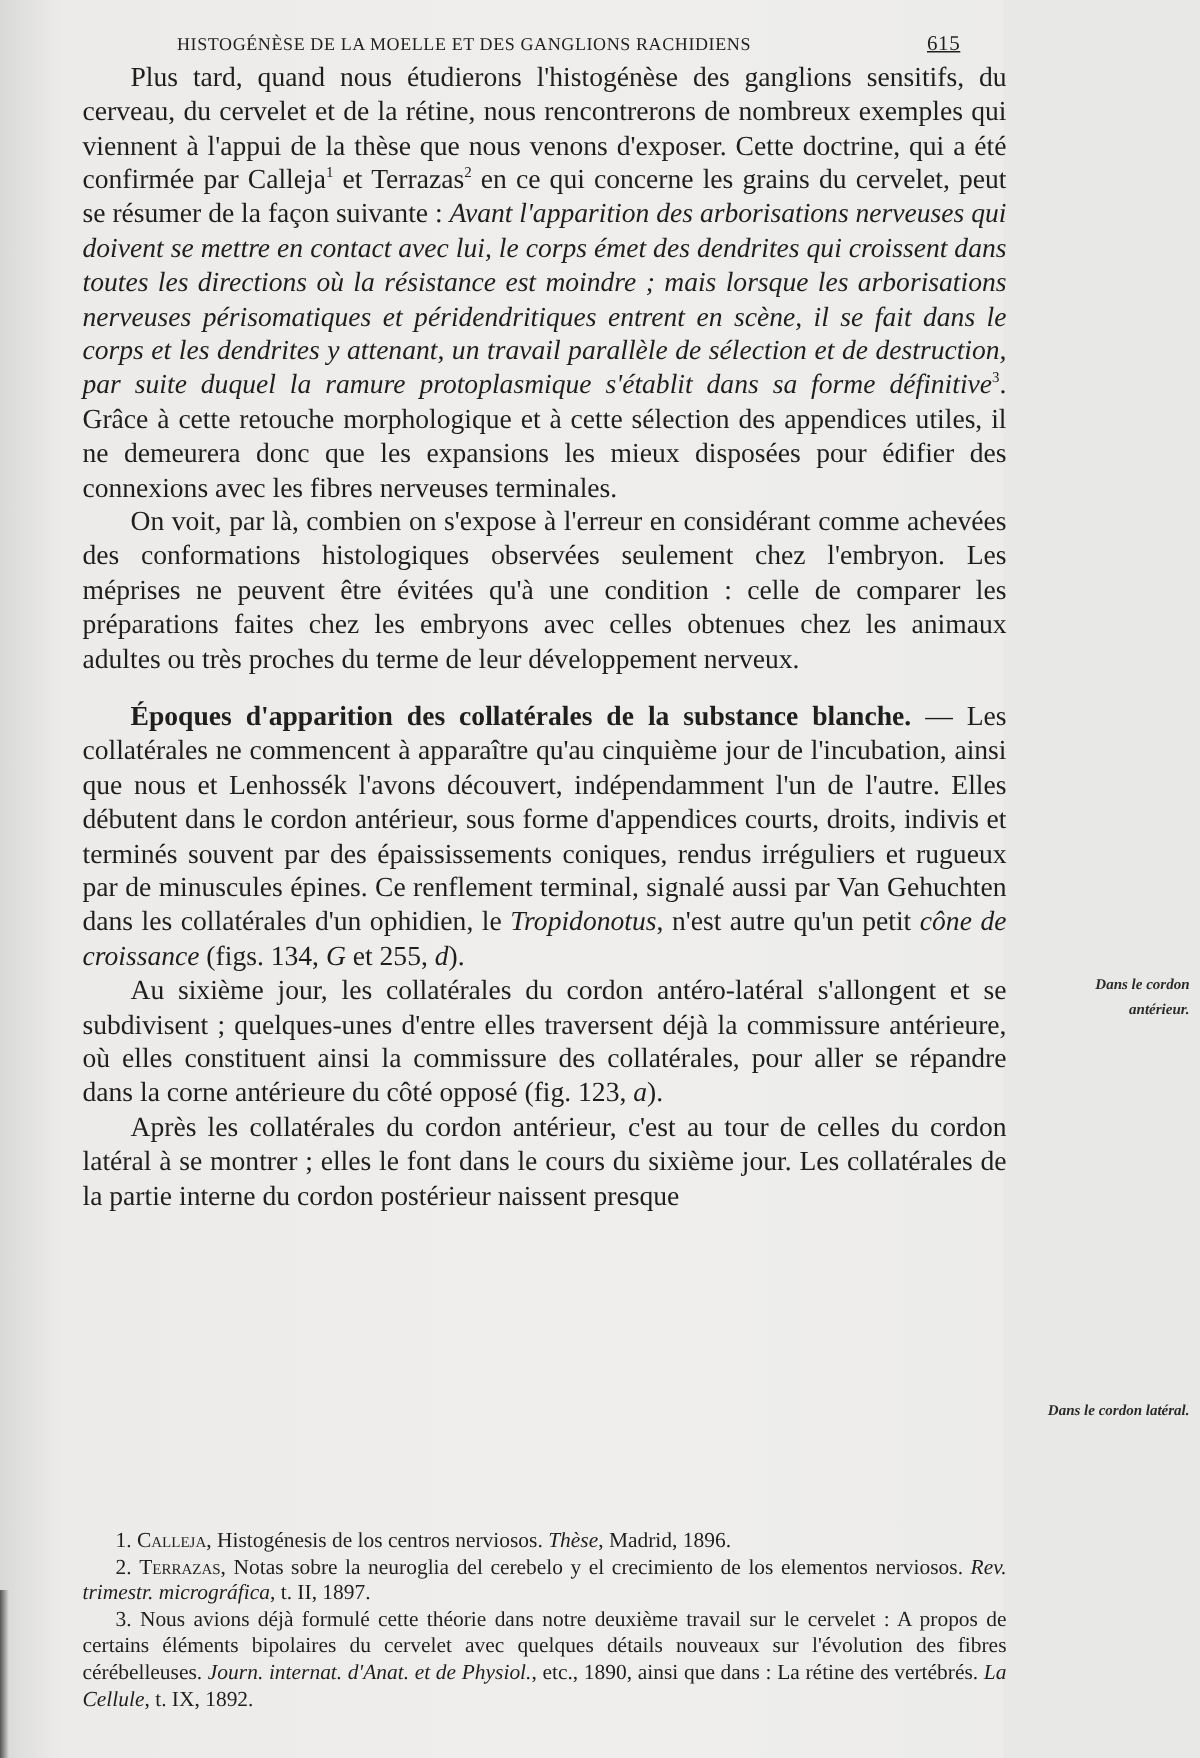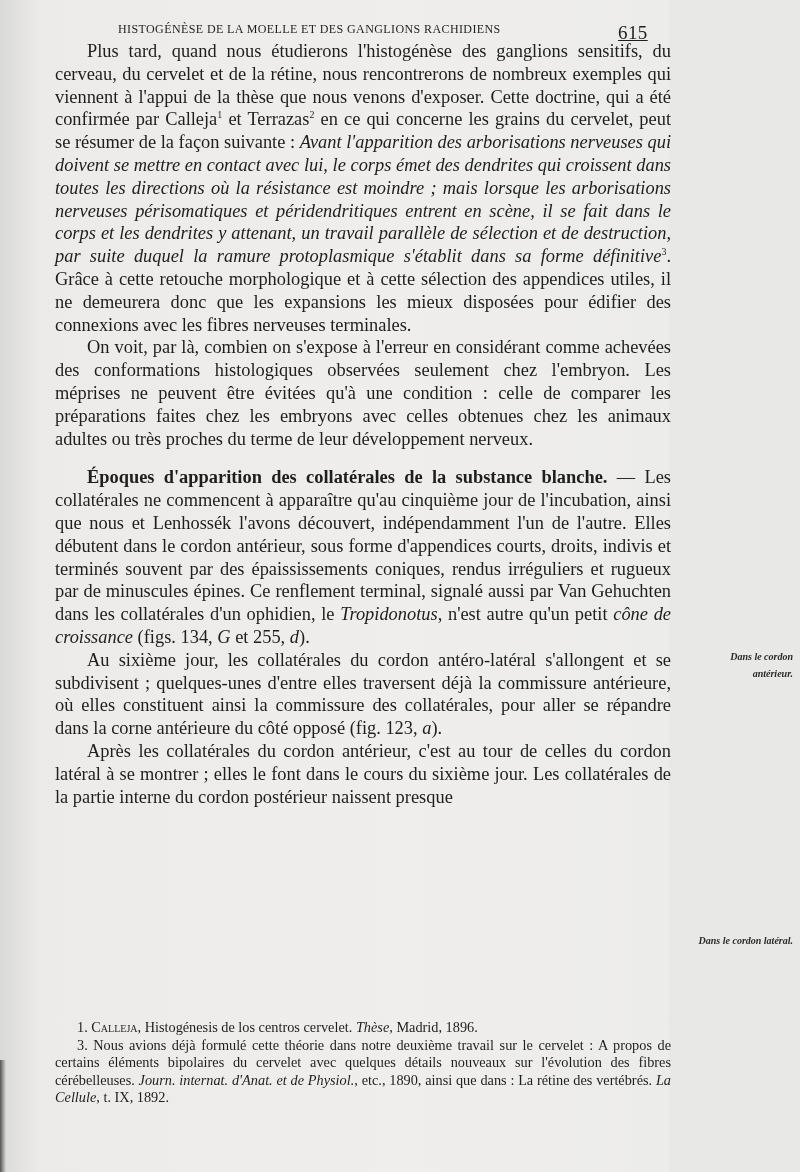--- a/index.html
+++ b/index.html
@@ -17,21 +17,21 @@
   .edge-left {
     position: absolute; left: 0; top: 1060px; width: 6px; height: 112px;
     background: linear-gradient(90deg, #555 0, #999 3px, transparent 6px);
   }
   .running-head {
     position: absolute; top: 22px; left: 118px; width: 530px;
     font-size: 13px; letter-spacing: 0.4px;
     display: flex; justify-content: space-between;
   }
   .running-head .title { font-variant: small-caps; text-transform: uppercase; font-size: 12px; }
-  .running-head .pnum { position: absolute; left: 500px; font-size: 19px; text-decoration: underline; }
+  .running-head .pnum { position: absolute; left: 500px; font-size: 14px; text-decoration: underline; }
   .body-text {
     position: absolute; left: 55px; top: 40px; width: 616px;
     font-size: 18.4px; line-height: 22.8px; text-align: justify;
   }
   .body-text p { margin: 0; }
   .indent { text-indent: 32px; }
   .gap { height: 16px; }
   .bold { font-weight: bold; }
   em, .it { font-style: italic; }
   sup { font-size: 10px; line-height: 0; }
@@ -66,16 +66,17 @@
     <div class="gap"></div>
     <p class="indent"><span class="bold">Époques d'apparition des collatérales de la substance blanche.</span><span> — Les collatérales ne commencent à apparaître qu'au cinquième jour de l'incubation, ainsi que nous et Lenhossék l'avons découvert, indépendamment l'un de l'autre. Elles débutent dans le cordon antérieur, sous forme d'appendices courts, droits, indivis et terminés souvent par des épaississements coniques, rendus irréguliers et rugueux par de minuscules épines. Ce renflement terminal, signalé aussi par Van Gehuchten dans les collatérales d'un ophidien, le </span><em>Tropidonotus</em><span>, n'est autre qu'un petit </span><em>cône de croissance</em><span> (figs. 134, </span><em>G</em><span> et 255, </span><em>d</em><span>).</span></p>
     <p class="indent"><span>Au sixième jour, les collatérales du cordon antéro-latéral s'allongent et se subdivisent ; quelques-unes d'entre elles traversent déjà la commissure antérieure, où elles constituent ainsi la commissure des collatérales, pour aller se répandre dans la corne antérieure du côté opposé (fig. 123, </span><em>a</em><span>).</span></p>
     <p class="indent">Après les collatérales du cordon antérieur, c'est au tour de celles du cordon latéral à se montrer ; elles le font dans le cours du sixième jour. Les collatérales de la partie interne du cordon postérieur naissent presque</p>
   </div>
 
   <div class="margin-note note1">Dans le cordon antérieur.</div>
   <div class="margin-note note2">Dans le cordon latéral.</div>
 
   <div class="footnotes">
-    <p><span>1. </span><span class="sc">Calleja</span><span>, Histogénesis de los centros cervelet. </span><em>Thèse</em><span>, Madrid, 1896.</span></p>
+    <p><span>1. </span><span class="sc">Calleja</span><span>, Histogénesis de los centros nerviosos. </span><em>Thèse</em><span>, Madrid, 1896.</span></p>
+    <p><span>2. </span><span class="sc">Terrazas</span><span>, Notas sobre la neuroglia del cerebelo y el crecimiento de los elementos nerviosos. </span><em>Rev. trimestr. micrográfica</em><span>, t. II, 1897.</span></p>
     <p><span>3. Nous avions déjà formulé cette théorie dans notre deuxième travail sur le cervelet : A propos de certains éléments bipolaires du cervelet avec quelques détails nouveaux sur l'évolution des fibres cérébelleuses. </span><em>Journ. internat. d'Anat. et de Physiol.</em><span>, etc., 1890, ainsi que dans : La rétine des vertébrés. </span><em>La Cellule</em><span>, t. IX, 1892.</span></p>
   </div>
 </div>
 
 </body></html>

